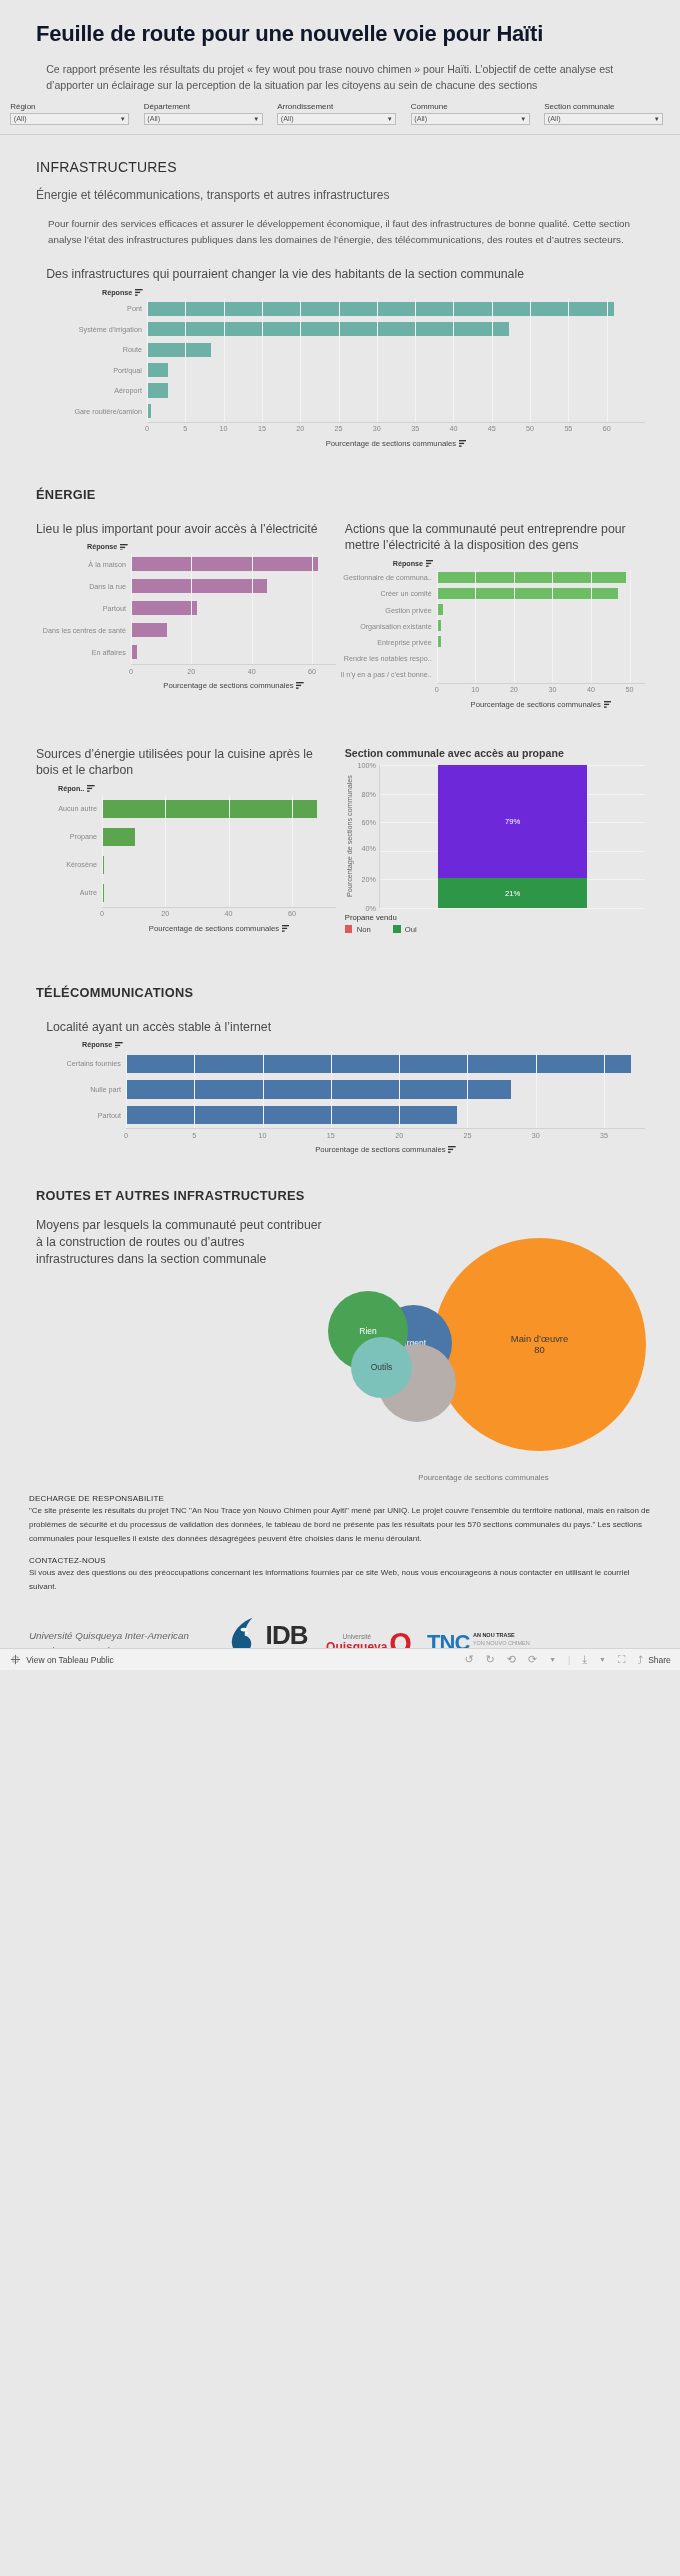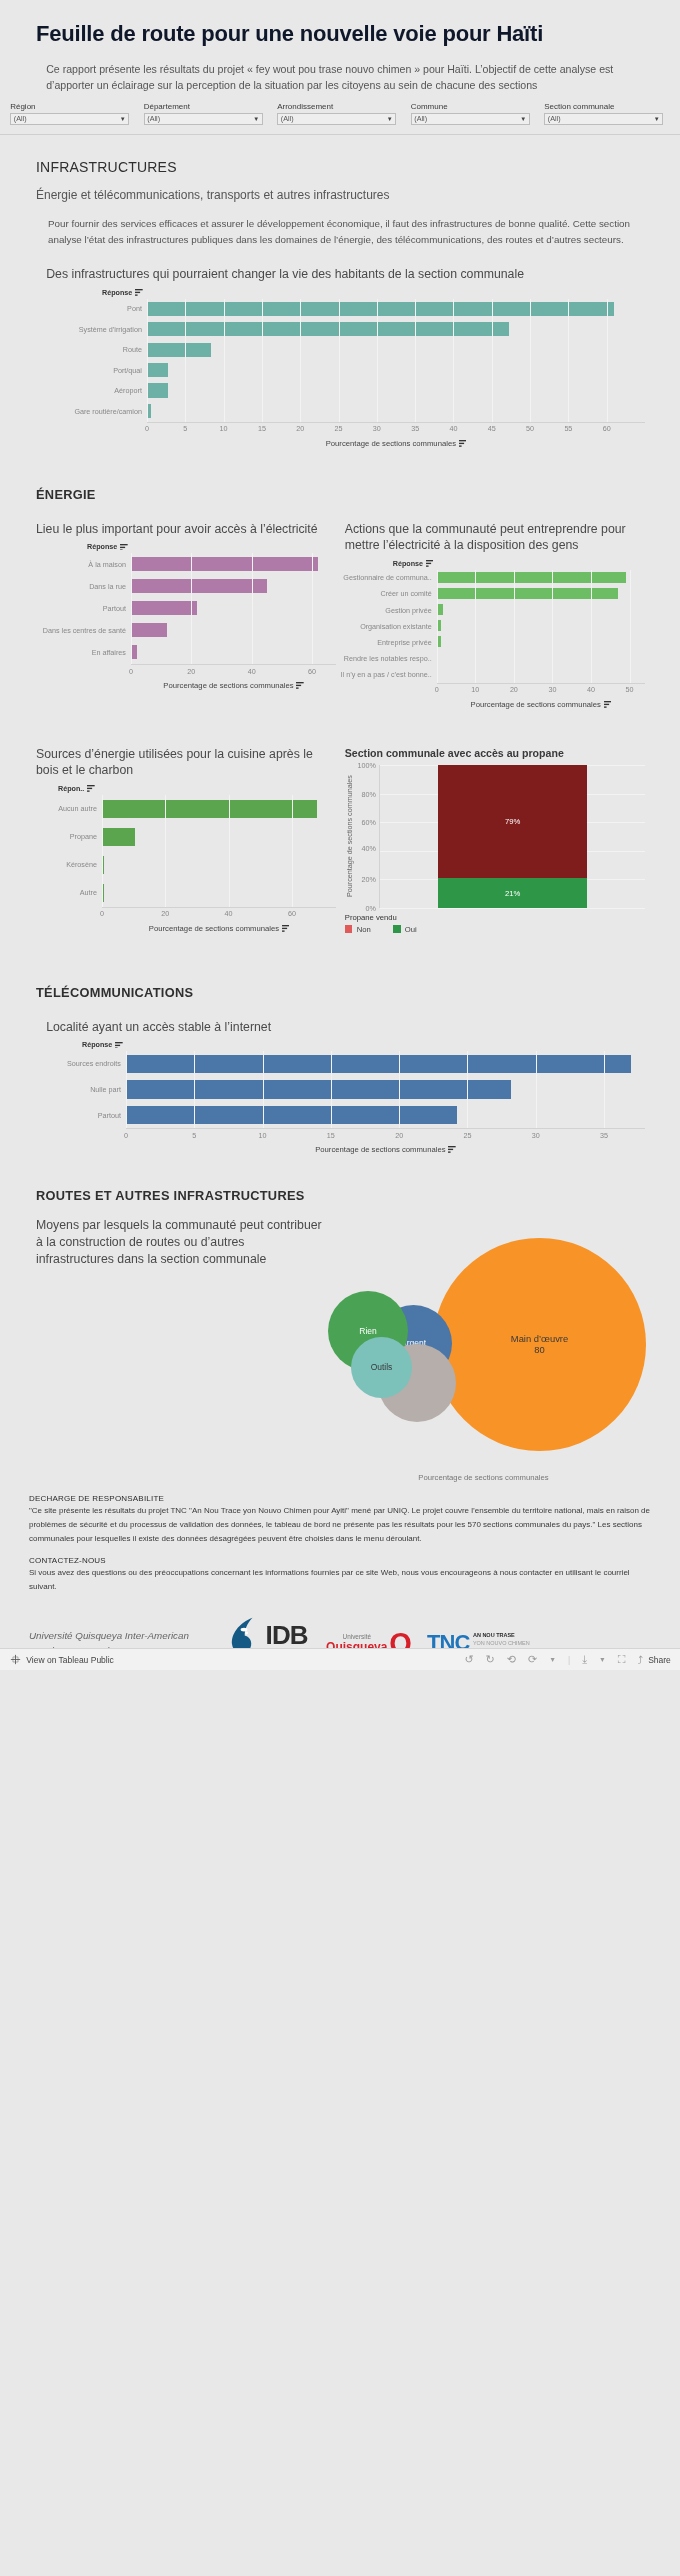--- a/index.html
+++ b/index.html
@@ -516,21 +516,21 @@
                 <span class="ytick" style="top:0px">100%</span>
               </div>
               <div class="stack-plot" style="height:143px">
                 <div class="hgrid" style="top:143px"></div>
                 <div class="hgrid" style="top:114px"></div>
                 <div class="hgrid" style="top:86px"></div>
                 <div class="hgrid" style="top:57px"></div>
                 <div class="hgrid" style="top:29px"></div>
                 <div class="hgrid" style="top:0px"></div>
                 <div class="stack-bar">
-                  <div class="seg" style="height:79%;background:#7f1d1d">
+                  <div class="seg" style="height:79%;background:#6d28d9">
                     <span>79%</span>
                   </div>
                   <div class="seg" style="height:21%;background:#2e9647">
                     <span>21%</span>
                   </div>
                 </div>
               </div>
             </div>
             <div class="legend-title">Propane vendu</div>
             <div class="legend">
@@ -555,21 +555,21 @@
         <div class="resp-label" style="margin-left:46px">
           <span>Réponse</span>
           <svg class="sorticon" width="7.7" height="6.8" viewBox="0 0 9 8">
             <rect x="0" y="0" width="9" height="1.6" fill="#333"></rect>
             <rect x="0" y="3.2" width="6" height="1.6" fill="#333"></rect>
             <rect x="0" y="6.4" width="3" height="1.6" fill="#333"></rect>
           </svg>
         </div>
         <div class="plot">
           <div class="cat-col" style="width:90px;height:77px">
-            <div class="cat" style="height:25.5px">Sources endroits</div>
+            <div class="cat" style="height:25.5px">Certains fournies</div>
             <div class="cat" style="height:25.5px">Nulle part</div>
             <div class="cat" style="height:25.5px">Partout</div>
           </div>
           <div class="bars-col" style="height:77px">
             <div class="gridlines">
               <span style="left:0%"></span>
               <span style="left:13.157894736842104%"></span>
               <span style="left:26.31578947368421%"></span>
               <span style="left:39.473684210526315%"></span>
               <span style="left:52.63157894736842%"></span>

